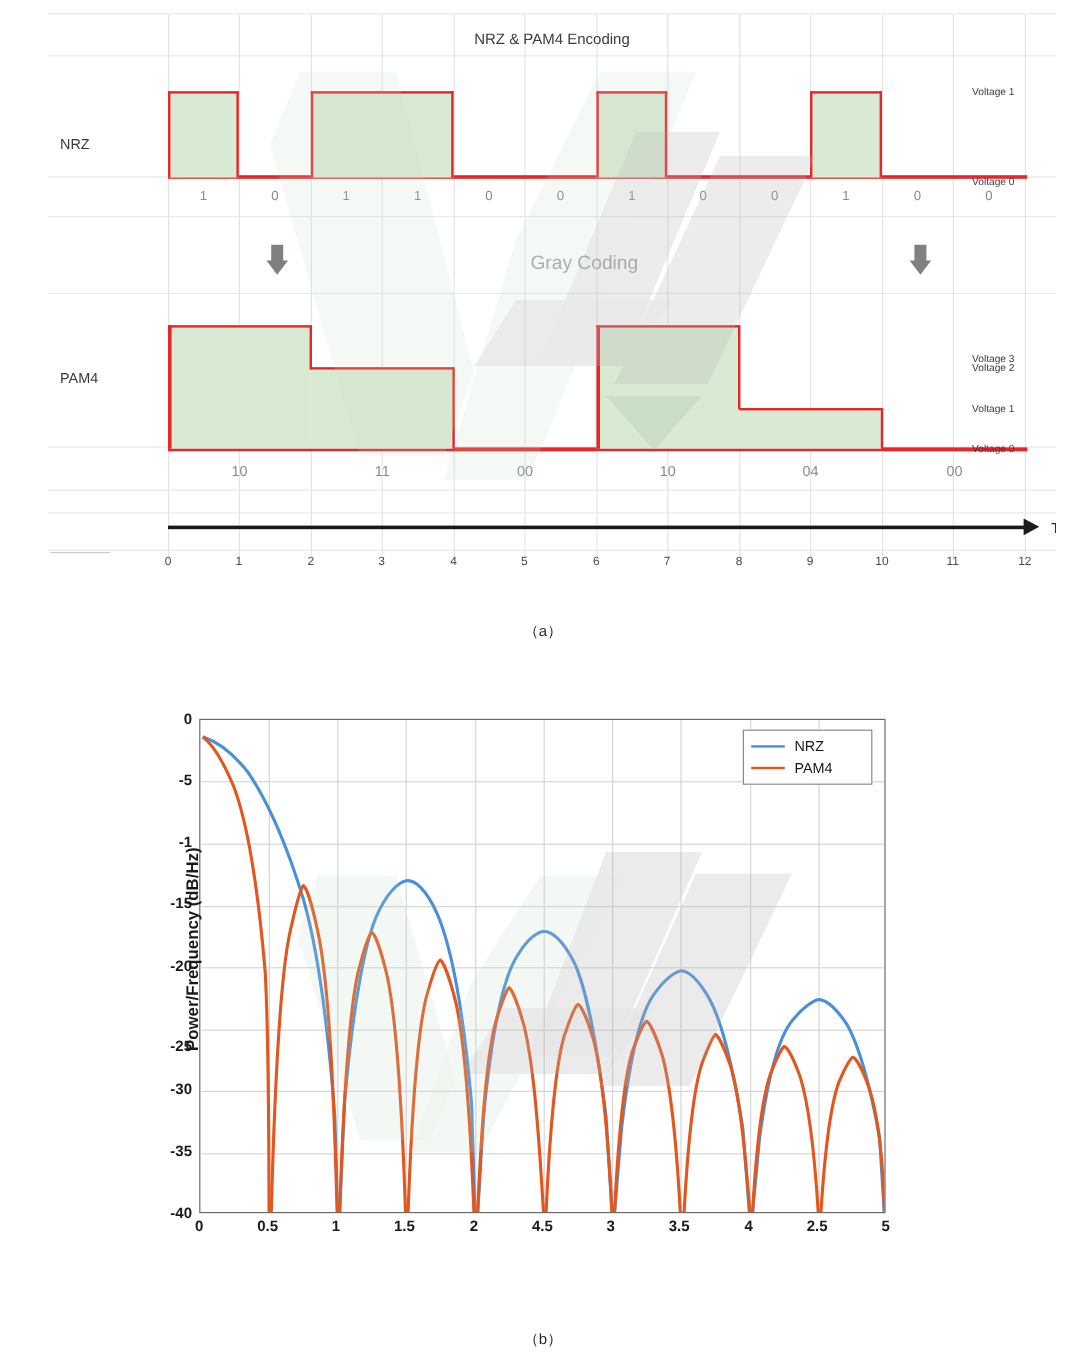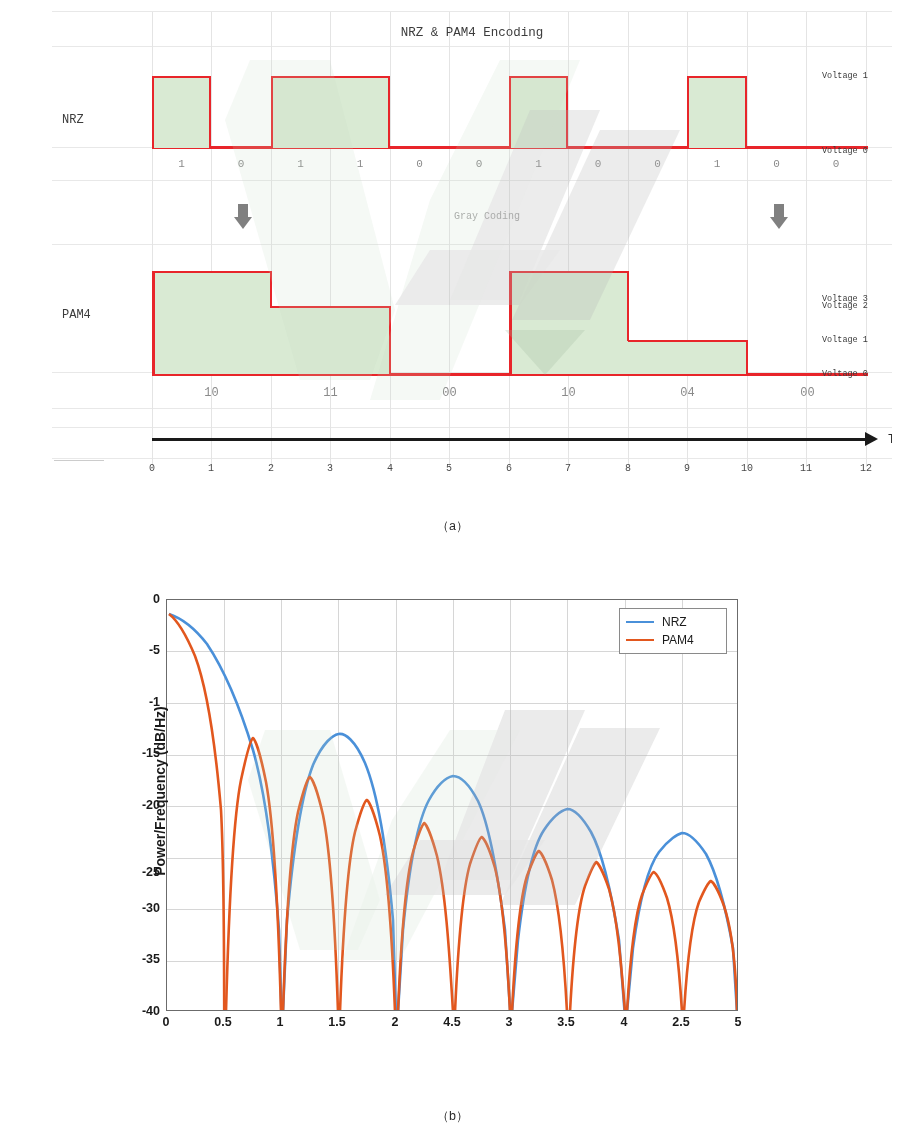--- a/index.html
+++ b/index.html
@@ -19,27 +19,26 @@
   
   #figure-a {
     position: absolute;
     left: 40px;
     top: 8px;
     width: 840px;
     height: 480px;
   }
   #fig-a-plot {
     position: absolute;
-    left: 12px;
+    left: 0px;
     top: 0px;
     width: 840px;
     height: 470px;
     background: #ffffff;
     overflow: hidden;
-    font-family: Liberation Mono, monospace;
   }
   .fa-vline {
     position: absolute;
     top: 4px;
     width: 1px;
     height: 455px;
     background: #e4e4e4;
   }
   .fa-hline {
     position: absolute;
@@ -105,21 +104,21 @@
     text-align: center;
   }
   .sym-label {
     position: absolute;
     font-size: 12px;
     color: #8a8a8a;
     text-align: center;
   }
   #gray-coding {
     position: absolute;
-    font-size: 10px;
+    font-size: 16px;
     color: #a6a6a6;
     left: 402px;
     top: 203px;
   }
   .gray-arrow {
     position: absolute;
     width: 18px;
     height: 26px;
   }
   .gray-arrow .stem {

